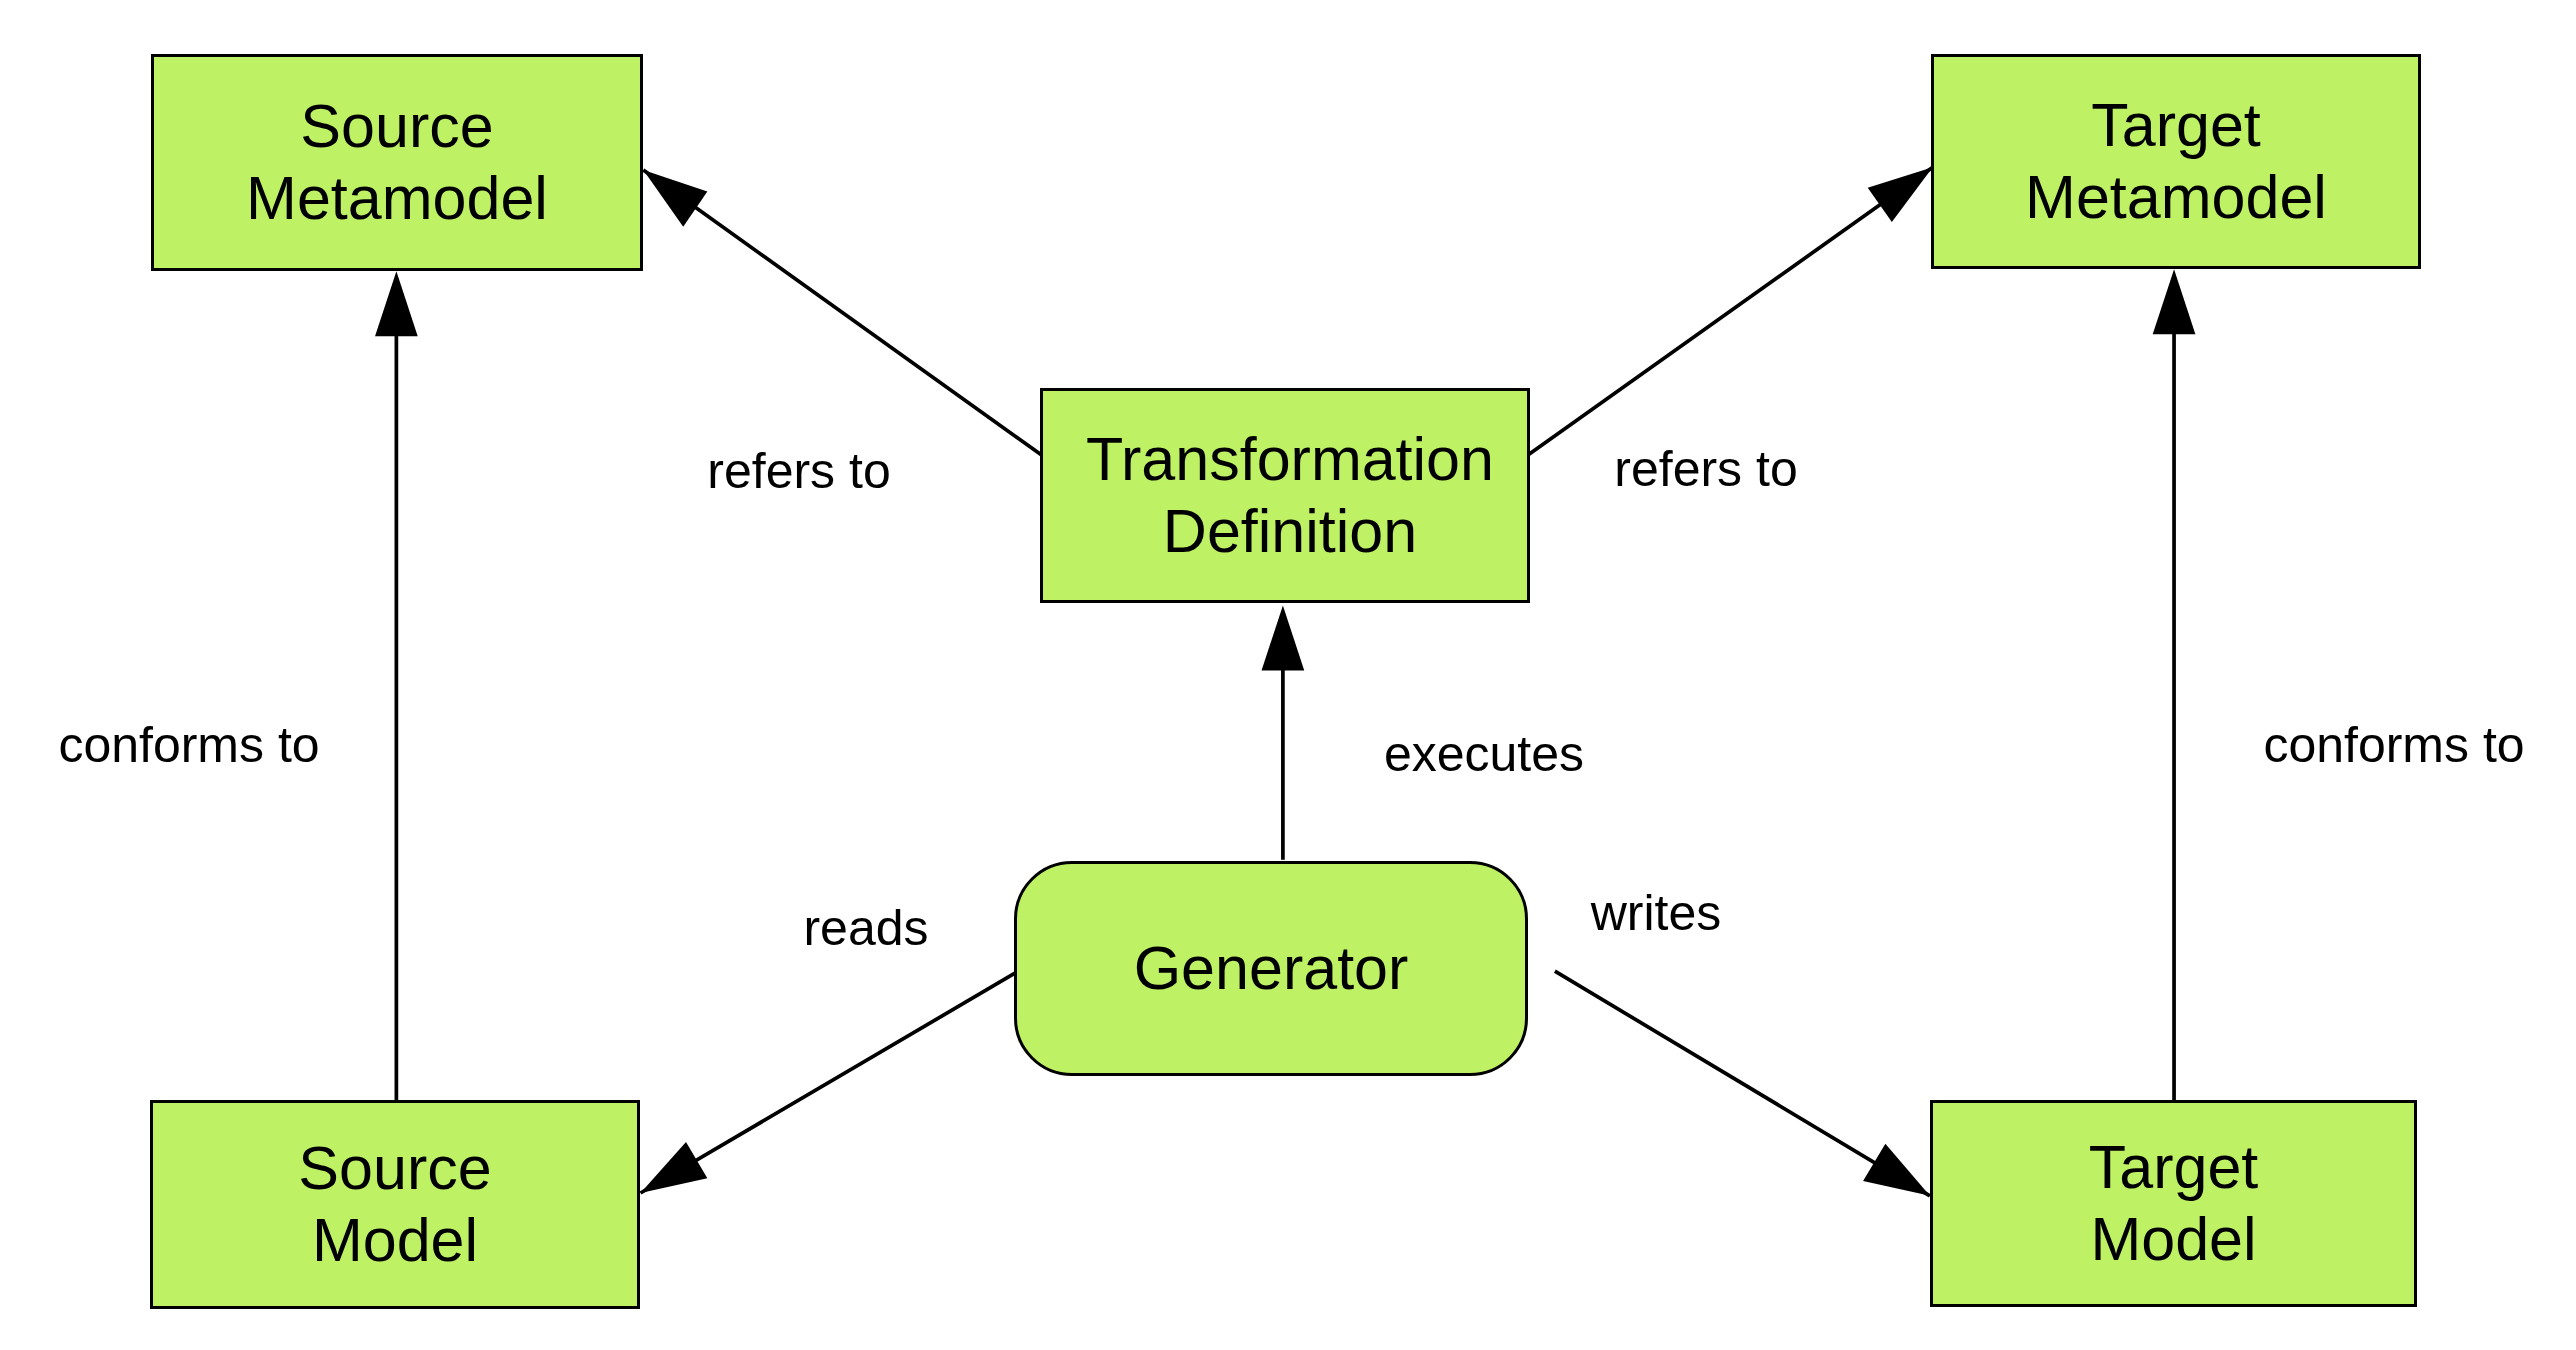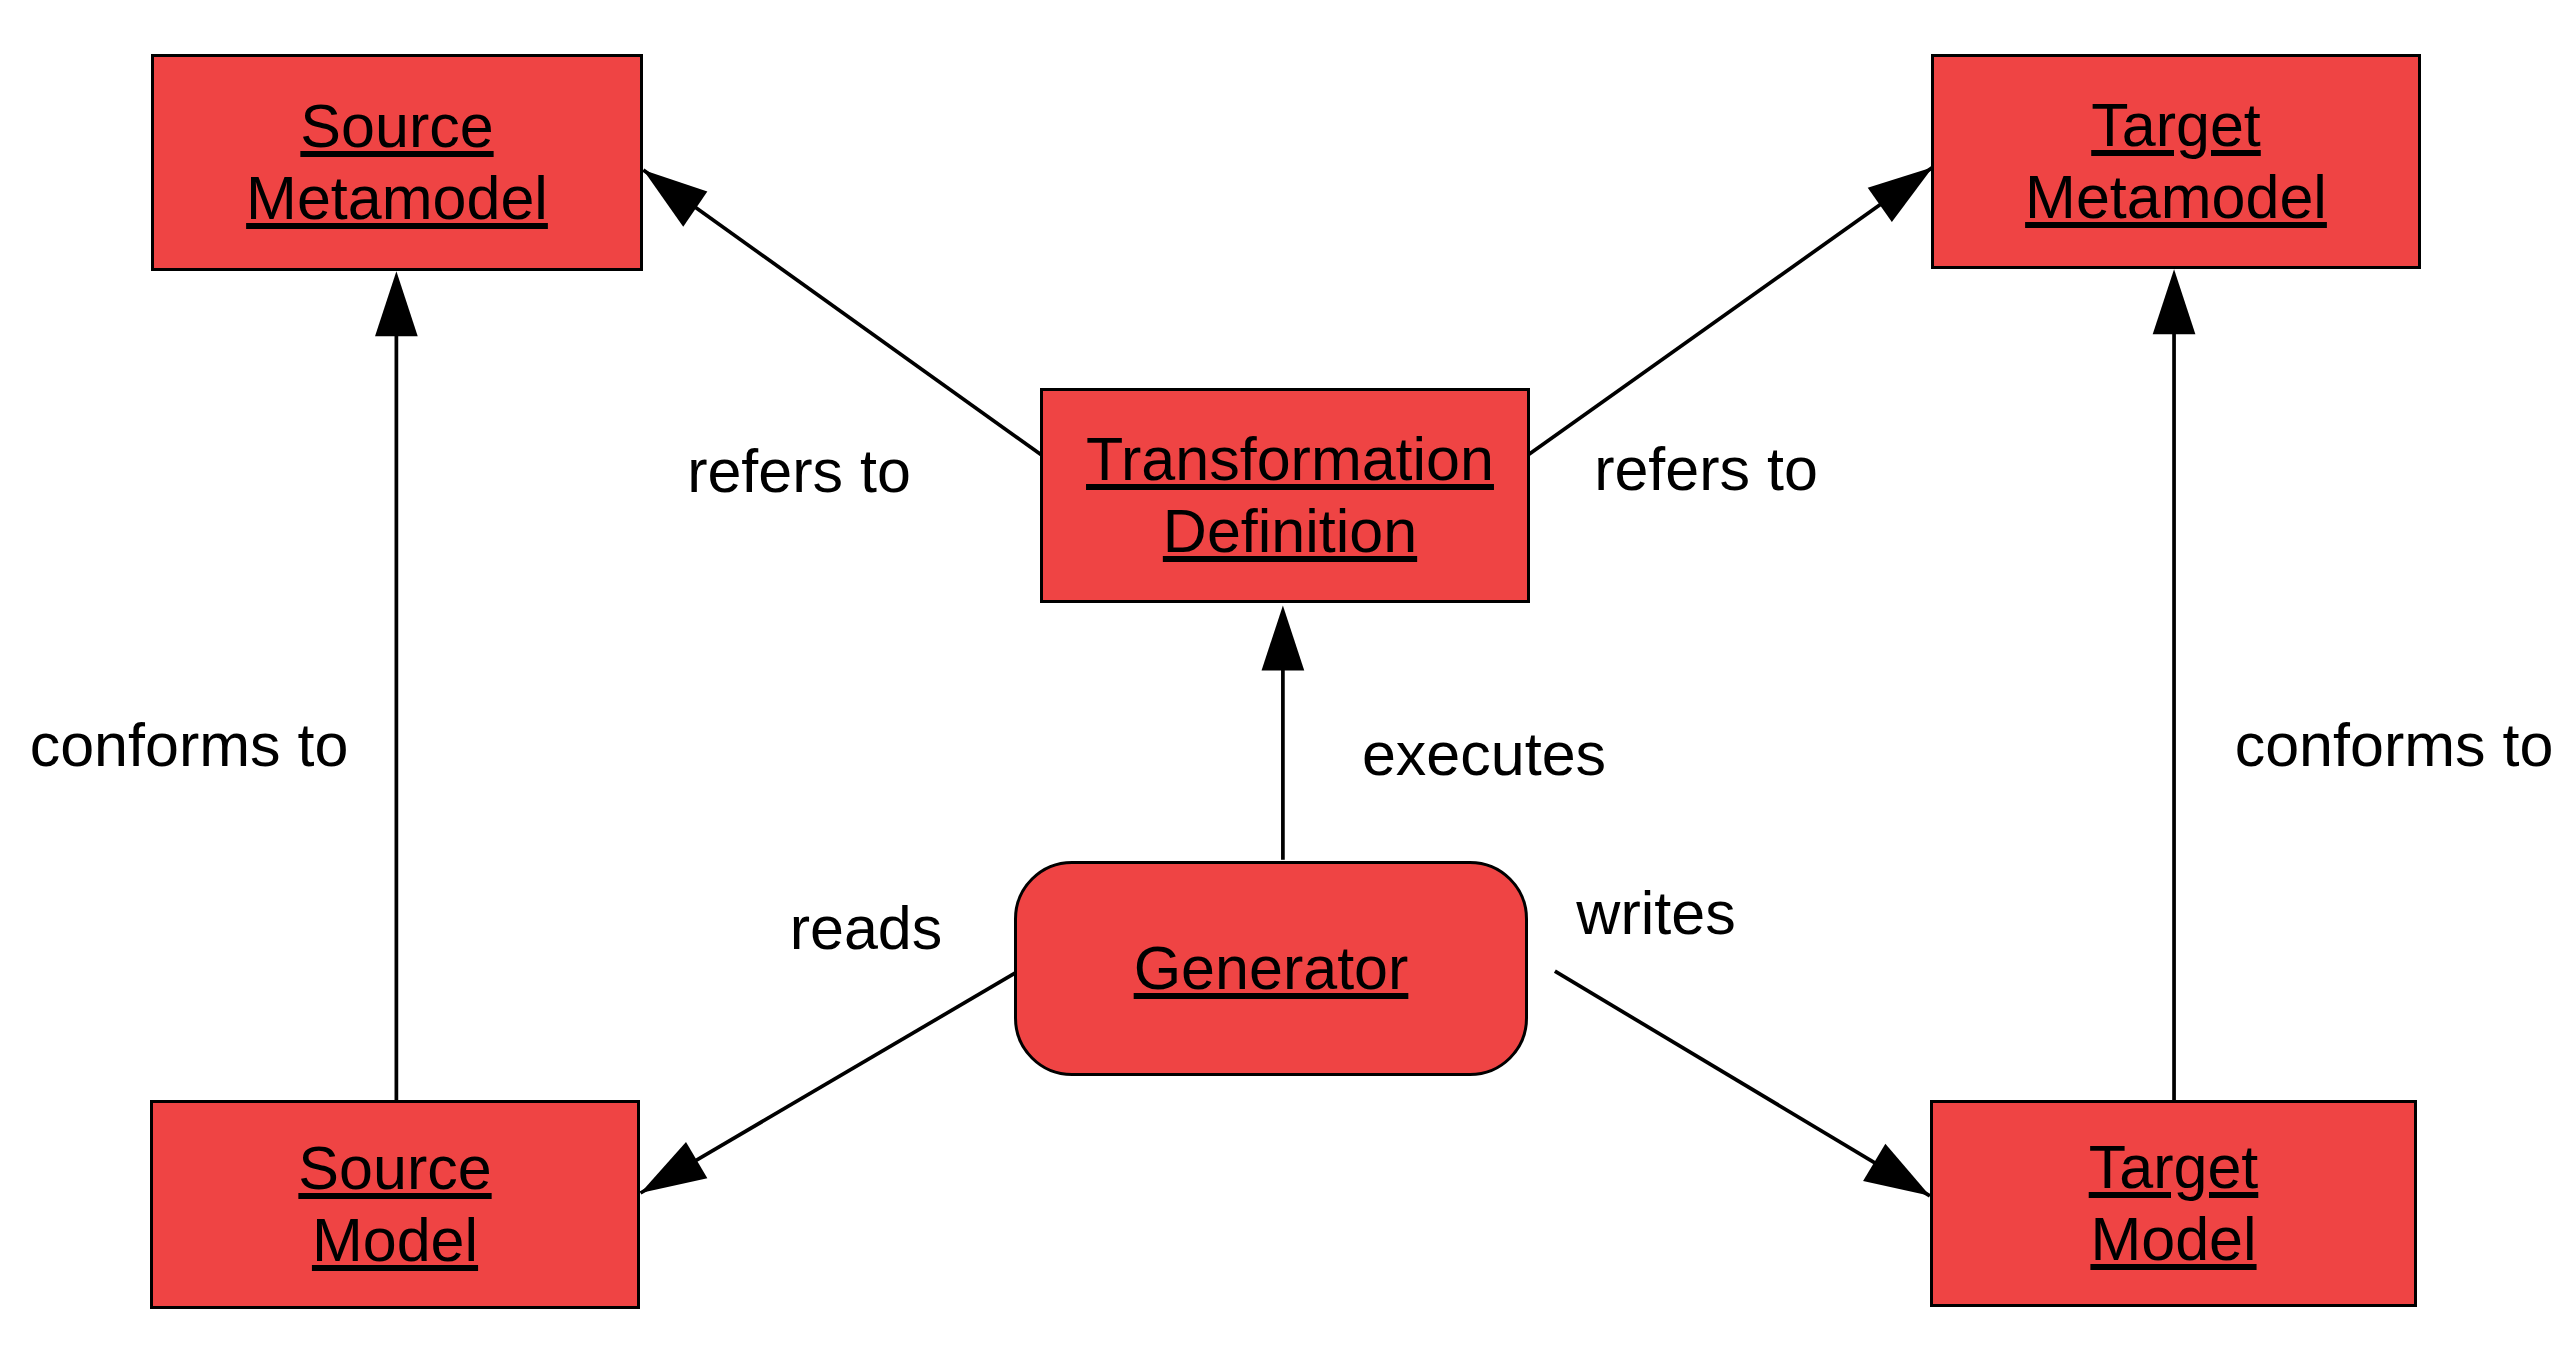--- a/index.html
+++ b/index.html
@@ -27,40 +27,39 @@
     stroke: #000000;
     stroke-width: 4;
   }
   .edges-layer polygon {
     fill: #000000;
     stroke: none;
   }
   .node {
     position: absolute;
     box-sizing: border-box;
-    background: #ef4444;
+    background: #bef264;
     border: 3.7px solid #000000;
     display: flex;
     align-items: center;
     justify-content: center;
-    text-decoration: underline;
   }
   .node .node-label {
     font-size: 61px;
     line-height: 1.18;
     text-align: center;
     white-space: pre-line;
   }
   .node.rounded {
     border-radius: 58px;
   }
   .edge-label {
     position: absolute;
     transform: translate(-50%, -50%);
-    font-size: 61px;
+    font-size: 50px;
     line-height: 1;
     white-space: nowrap;
   }
   
   .n-source-metamodel { left: 151px;  top: 54px;   width: 492px; height: 217px; }
   .n-target-metamodel { left: 1931px; top: 54px;   width: 490px; height: 215px; }
   .n-transformation   { left: 1040px; top: 388px;  width: 490px; height: 215px; padding-left: 10px; }
   .n-generator        { left: 1014px; top: 861px;  width: 514px; height: 215px; }
   .n-source-model     { left: 150px;  top: 1100px; width: 490px; height: 209px; }
   .n-target-model     { left: 1930px; top: 1100px; width: 487px; height: 207px; }

